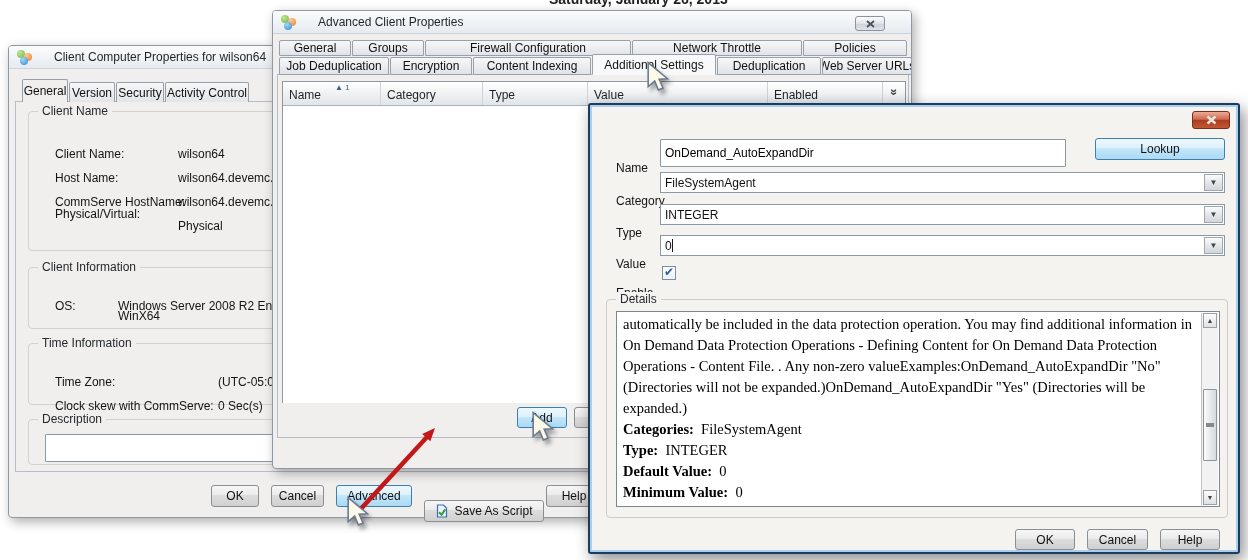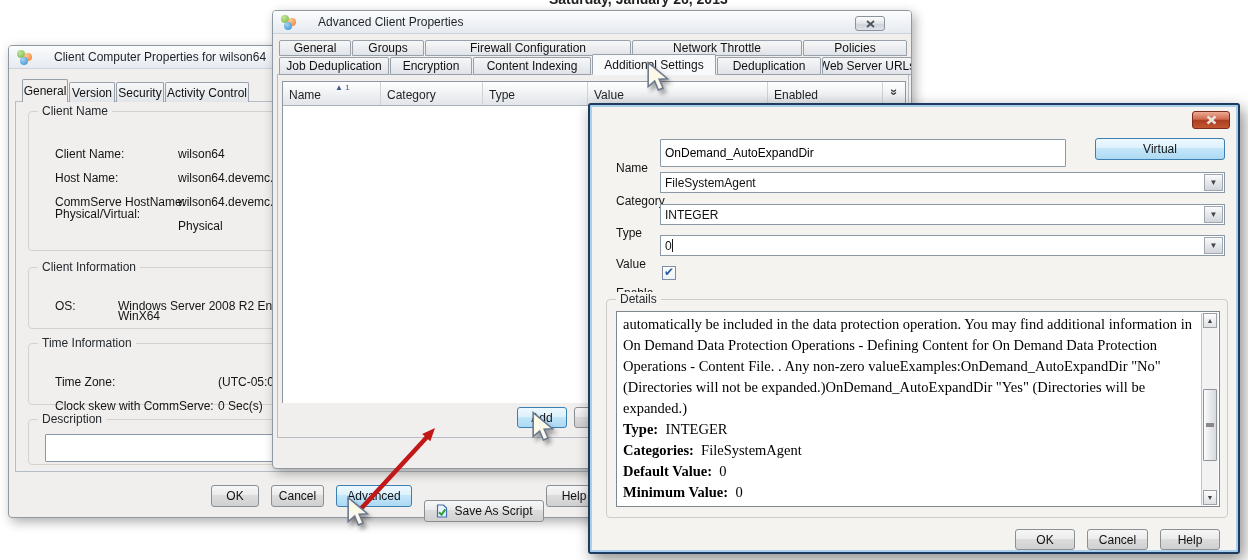--- a/index.html
+++ b/index.html
@@ -272,21 +272,21 @@
   <div class="dlg3" style="left:588px; top:103px; width:652px; height:451px; z-index:30;">
     <div class="dlg3-in">
       <div class="closebtn red" style="right:4px; top:2px; width:38px; height:18px;">
         <svg width="11" height="10" viewBox="0 0 11 10">
             <path d="M1.5 1.5l8 7M9.5 1.5l-8 7" stroke="#e9e3dd" stroke-width="2.4"></path>
           </svg>
       </div>
 
       <span class="flab" style="left:22px; top:35px;">Name</span>
       <input class="inp" style="left: 66px; top: 30px; width: 406px; height: 21px;" value="OnDemand_AutoExpandDir">
-      <div class="btn focus" style="left:501px; top:29px; width:130px; height:22px;">Virtual</div>
+      <div class="btn focus" style="left:501px; top:29px; width:130px; height:22px;">Lookup</div>
 
       <span class="flab" style="left:22px; top:68px;">Category</span>
       <div class="combo" style="left:66px; top:63px; width:565px;">
         <span class="cval">FileSystemAgent</span>
         <span class="cbtn">
             <span>▼</span>
           </span>
       </div>
 
       <span class="flab" style="left:22px; top:100px;">Type</span>
@@ -308,22 +308,22 @@
       <span class="flab" style="left:22px; top:160px;">Enable</span>
       <div class="cb" style="left:68px; top:157px;">
         <span>✔</span>
       </div>
 
       <div class="groupbox" style="left:12px; top:190px; width:622px; height:219px; border-color:#cfccc4;">
         <span class="legend" style="background:#f4f3f0;">Details</span>
         <div style="position:absolute; left:9px; top:11px; width:604px; height:196px; border:1px solid #7e868e; background:#fff;">
           <div class="details-text" style="position:absolute; left:6px; top:2px; width:576px;">
             <span>automatically be included in the data protection operation. You may find additional information in On Demand Data Protection Operations - Defining Content for On Demand Data Protection Operations - Content File. . Any non-zero valueExamples:OnDemand_AutoExpandDir "No" (Directories will not be expanded.)OnDemand_AutoExpandDir "Yes" (Directories will be expanded.)</span>
+            <div><b>Categories:</b>&nbsp; <span>FileSystemAgent</span></div>
             <div><b>Type:</b>&nbsp; <span>INTEGER</span></div>
-            <div><b>Categories:</b>&nbsp; <span>FileSystemAgent</span></div>
             <div><b>Default Value:</b>&nbsp; <span>0</span></div>
             <div><b>Minimum Value:</b>&nbsp; <span>0</span></div>
           </div>
           <div class="sbar">
             <div class="sbtn" style="top:0;">
                 <span>▲</span>
               </div>
             <div class="sthumb" style="top:76px; height:72px;">
                 <span class="grip"></span>
               </div>

